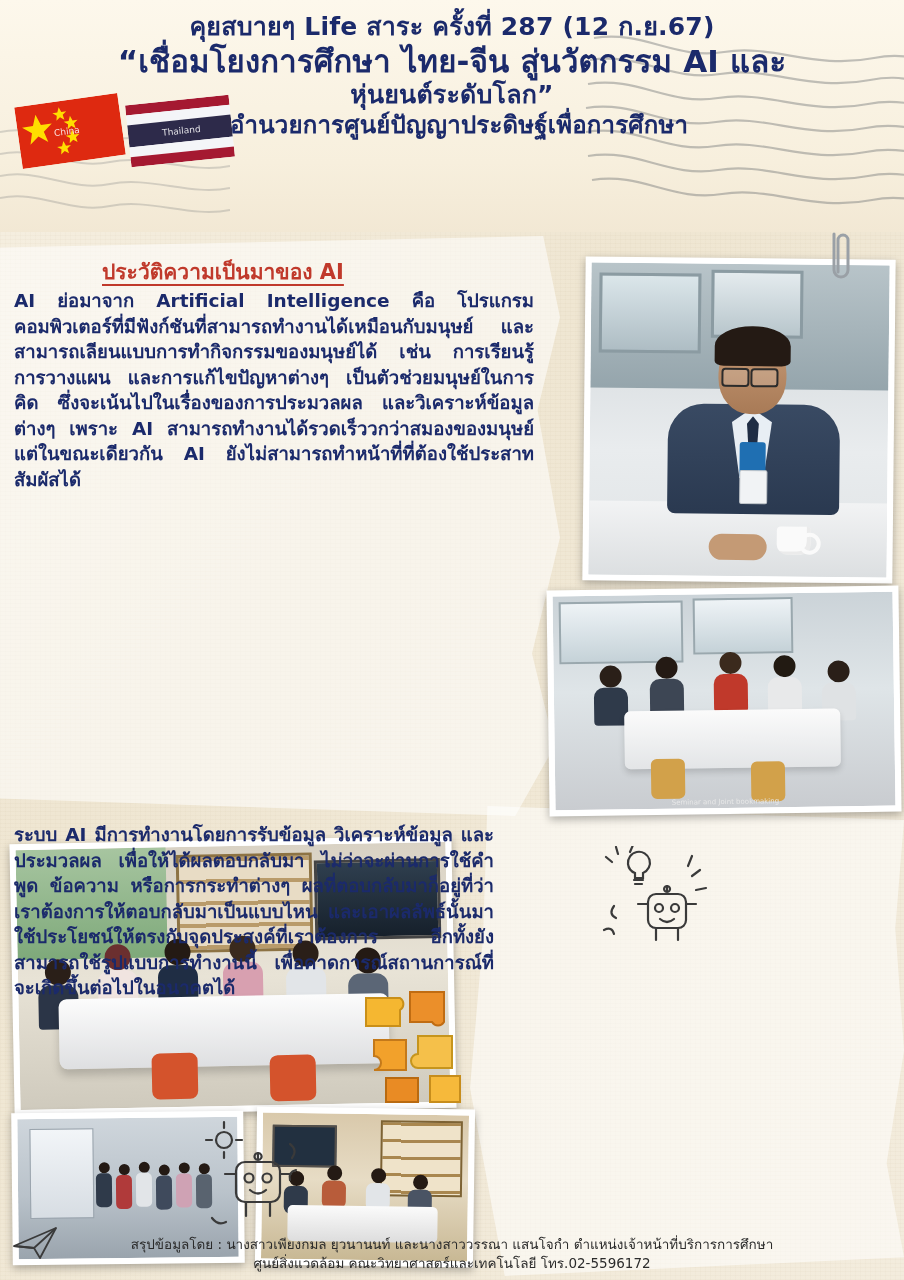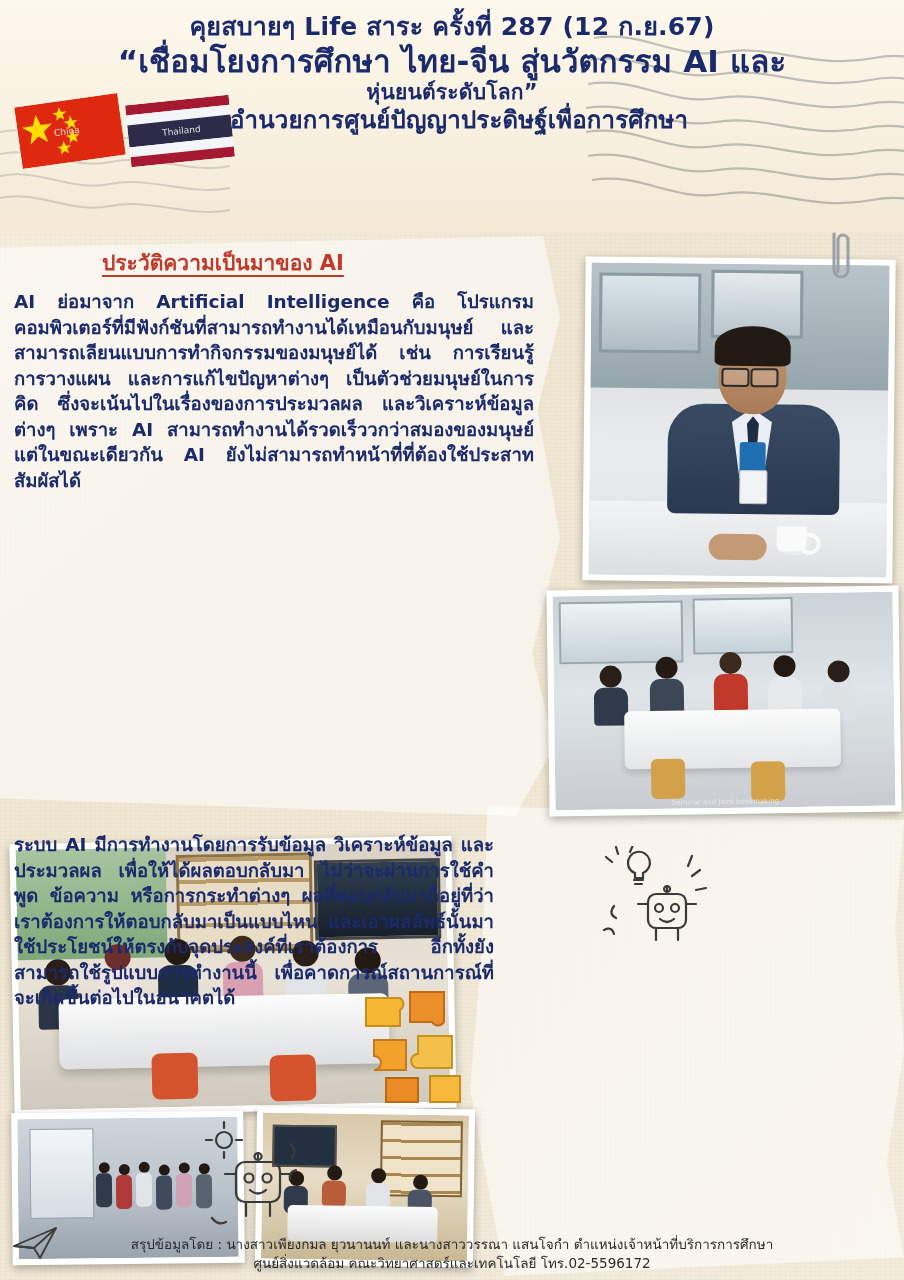--- a/index.html
+++ b/index.html
@@ -65,21 +65,21 @@
   }
   .h-line {
     font-weight: bold;
     color: #1b2a6b;
     line-height: 1.22;
     letter-spacing: 0.2px;
     text-align: center;
   }
   .h1 { font-size: 25px; }
   .h2 { font-size: 31px; }
-  .h3 { font-size: 21px; }
+  .h3 { font-size: 25px; }
   .h4 { font-size: 24px; margin-top: 6px;}
   .h5 { font-size: 24px; }
 
   .flag {
     position: absolute;
     z-index: 4;
   }
   .flag-cn {
     left: 18px; top: 100px;
     width: 104px; height: 62px;
@@ -104,25 +104,25 @@
     font-size: 18.5px;
     color: #1b2a6b;
     line-height: 1.38;
     font-weight: bold;
     text-align: justify;
   }
 
   
   .block-ai-history {
     position: absolute;
-    left: 14px; top: 246px;
+    left: 14px; top: 255px;
     width: 540px;
   }
   .block-ai-history .sec-title { margin-left: 88px; }
-  .block-ai-history .body-text { margin-top: 10px; width: 520px; }
+  .block-ai-history .body-text { width: 520px; }
 
   .block-ai-principle {
     position: absolute;
     left: 14px; top: 575px;
     width: 510px;
   }
   .block-ai-principle .sec-title { margin-left: 92px; }
   .block-ai-principle .body-text { margin-top: 10px; width: 480px; }
 
   

